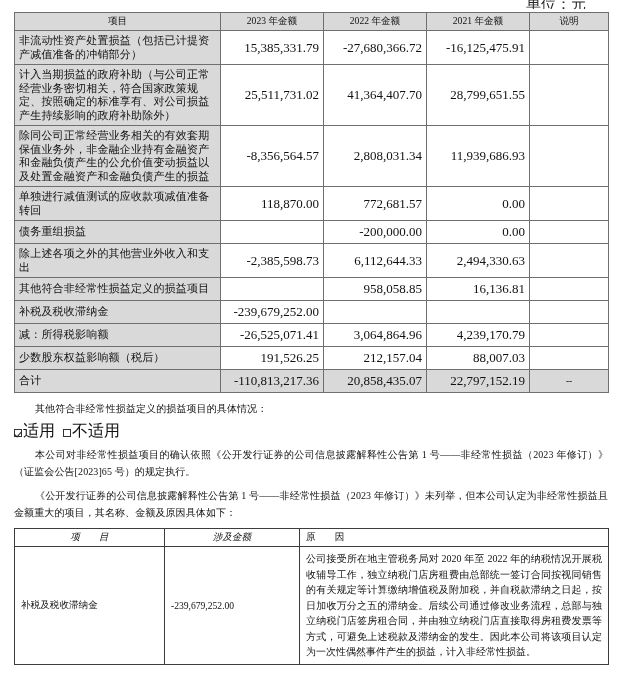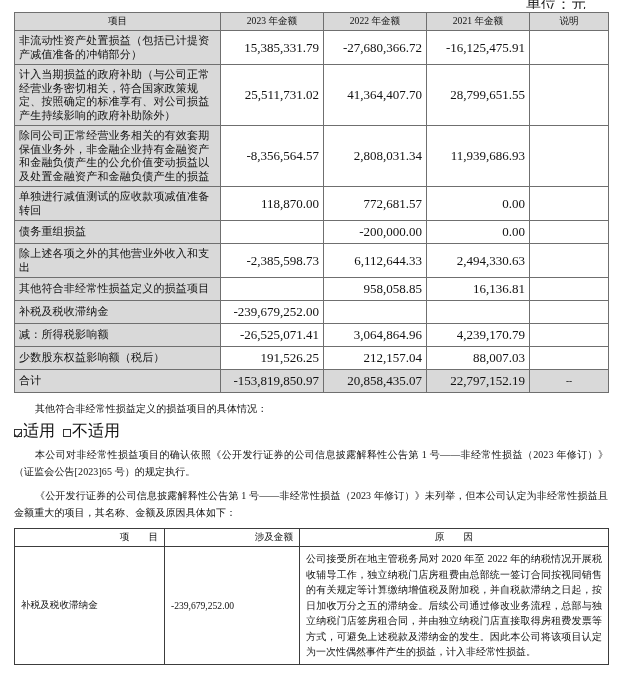--- a/index.html
+++ b/index.html
@@ -126,25 +126,25 @@
     font-size: 9.6px;
   }
   table.reason th, table.reason td {
     border: 1px solid #3c3c3c;
     background: #ffffff;
     padding: 4px 6px;
     vertical-align: middle;
   }
   table.reason thead th {
     font-weight: normal;
-    text-align: center;
+    text-align: left;
     height: 18px;
     padding: 2px 6px;
   }
-  table.reason thead th.left { text-align: right; }
+  table.reason thead th.left { text-align: center; font-style: italic; }
   td.rname { text-align: left; padding-left: 10px; }
   td.ramt  { text-align: left; padding-left: 8px; white-space: nowrap; }
   td.rwhy  {
     text-align: justify;
     text-justify: inter-ideograph;
     line-height: 15.5px;
     vertical-align: top;
     padding: 4px 7px 4px 7px;
     font-size: 10px;
   }
@@ -239,21 +239,21 @@
       </tr>
       <tr>
         <td class="item indent">少数股东权益影响额（税后）</td>
         <td class="num">191,526.25</td>
         <td class="num">212,157.04</td>
         <td class="num">88,007.03</td>
         <td class="note"></td>
       </tr>
       <tr class="total">
         <td class="item">合计</td>
-        <td class="num">-153,819,850.97</td>
+        <td class="num">-110,813,217.36</td>
         <td class="num">20,858,435.07</td>
         <td class="num">22,797,152.19</td>
         <td class="note">--</td>
       </tr>
     </tbody>
   </table>
 
   <p class="para indent2">其他符合非经常性损益定义的损益项目的具体情况：</p>
 
   <div class="applic">

